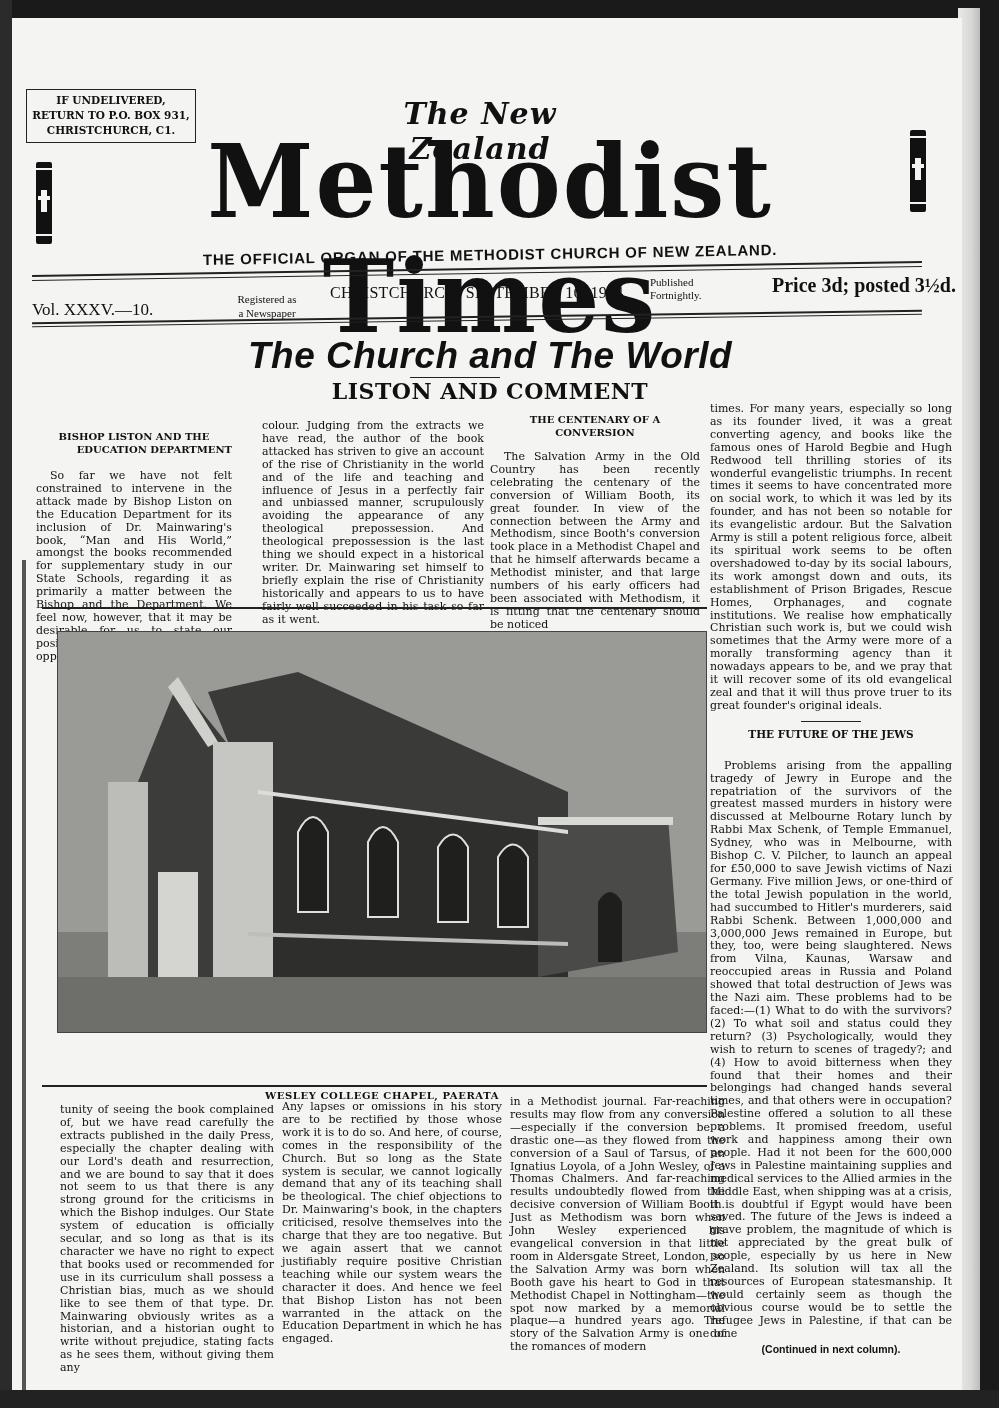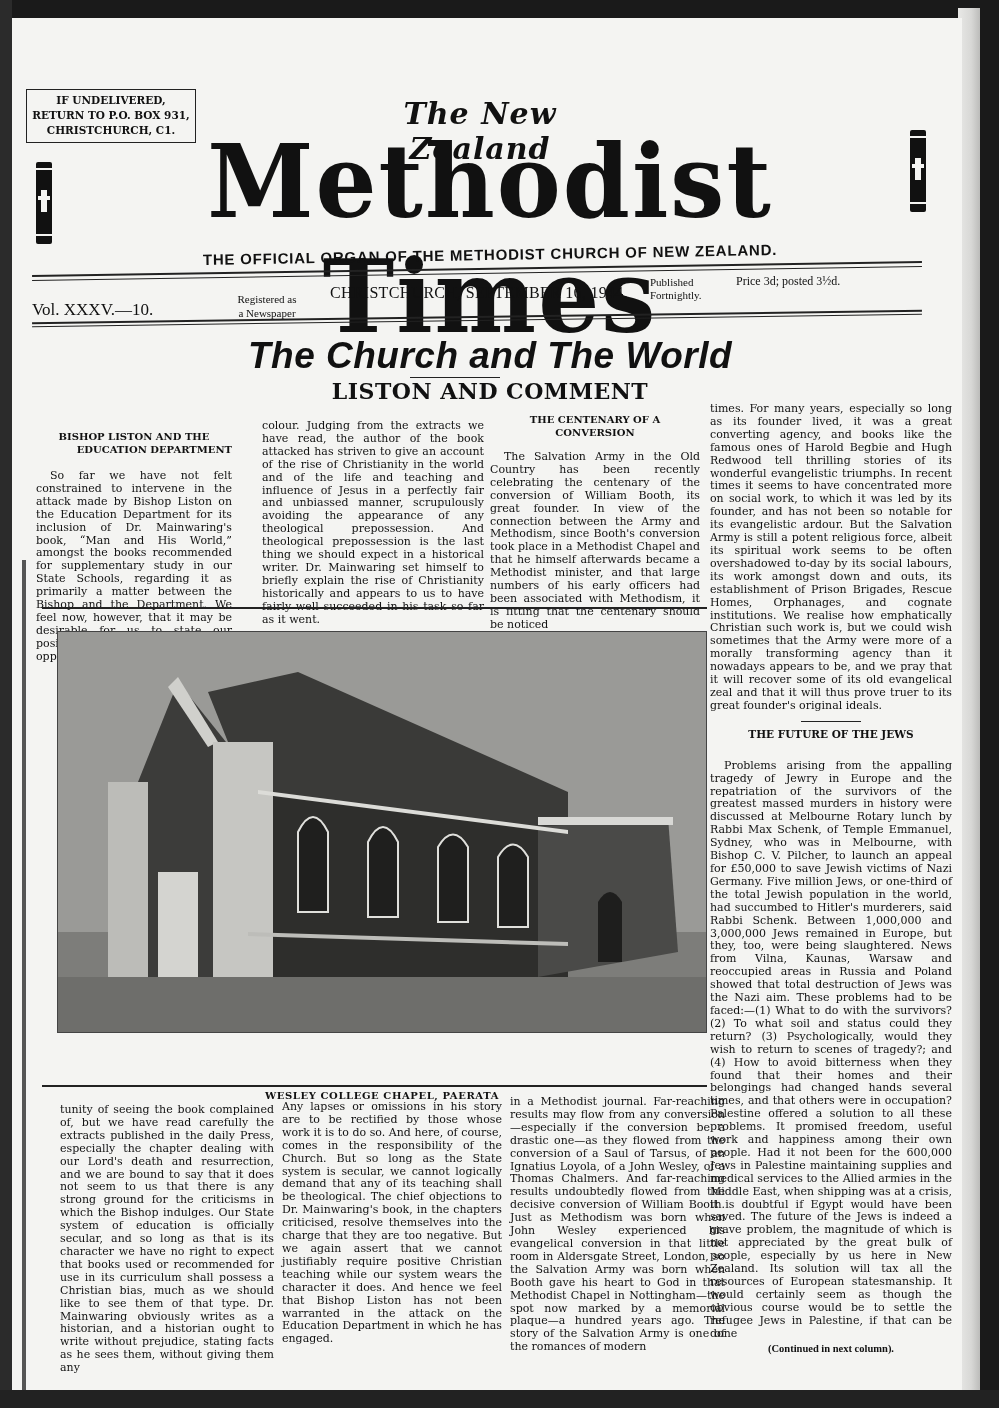--- a/index.html
+++ b/index.html
@@ -61,21 +61,21 @@
   .subtitle {
     left:180px; top:246px; width:620px; text-align:center;
     font-family:"Liberation Sans","DejaVu Sans",sans-serif; font-weight:bold;
     font-size:15px; letter-spacing:0.8px; transform:rotate(-1deg);
   }
   .rule { background:#222; }
   .vol { left:32px; top:300px; font-size:17px; }
   .registered { left:222px; top:292px; font-size:11px; line-height:14px; text-align:center; width:90px; }
   .dateline { left:330px; top:284px; font-size:16px; letter-spacing:0.3px; }
   .published { left:650px; top:276px; font-size:11px; line-height:13px; text-align:left; width:80px; }
-  .price { left:736px; top:274px; font-size:12px; }
+  .price { left:772px; top:274px; font-size:20px;font-weight:bold; }
 
   
   .headline {
     left:200px; top:335px; width:580px; text-align:center;
     font-family:"Liberation Sans","DejaVu Sans",sans-serif; font-weight:bold;
     font-size:37px; letter-spacing:0.5px;font-style:italic;
   }
   .subhead {
     left:250px; top:378px; width:480px; text-align:center;
     font-family:"DejaVu Serif",serif; font-weight:bold; font-size:22px; letter-spacing:0.5px;
@@ -95,21 +95,21 @@
   .photo {
     left:57px; top:631px; width:648px; height:400px;
     background:linear-gradient(180deg,#8a8a88 0%,#a5a5a3 40%,#b5b5b2 70%,#7a7a78 100%);
     overflow:hidden; border:1px solid #444;
   }
   .caption {
     left:265px; top:1090px; font-family:"DejaVu Serif",serif; font-weight:bold;
     font-size:10px; letter-spacing:0.6px;
   }
   .continued {
-    font-family:Liberation Serif, serif; font-weight:bold; font-size:10.5px; text-align:center;
+    font-family:Liberation Sans, sans-serif; font-weight:bold; font-size:10.5px; text-align:center;
   }
 </style>
 </head>
 <body>
 
 <div class="left-strip"></div>
 <div class="page-edge"></div>
 <div class="page"></div>
 <div class="left-rule"></div>
 <div class="bottom-strip"></div>

